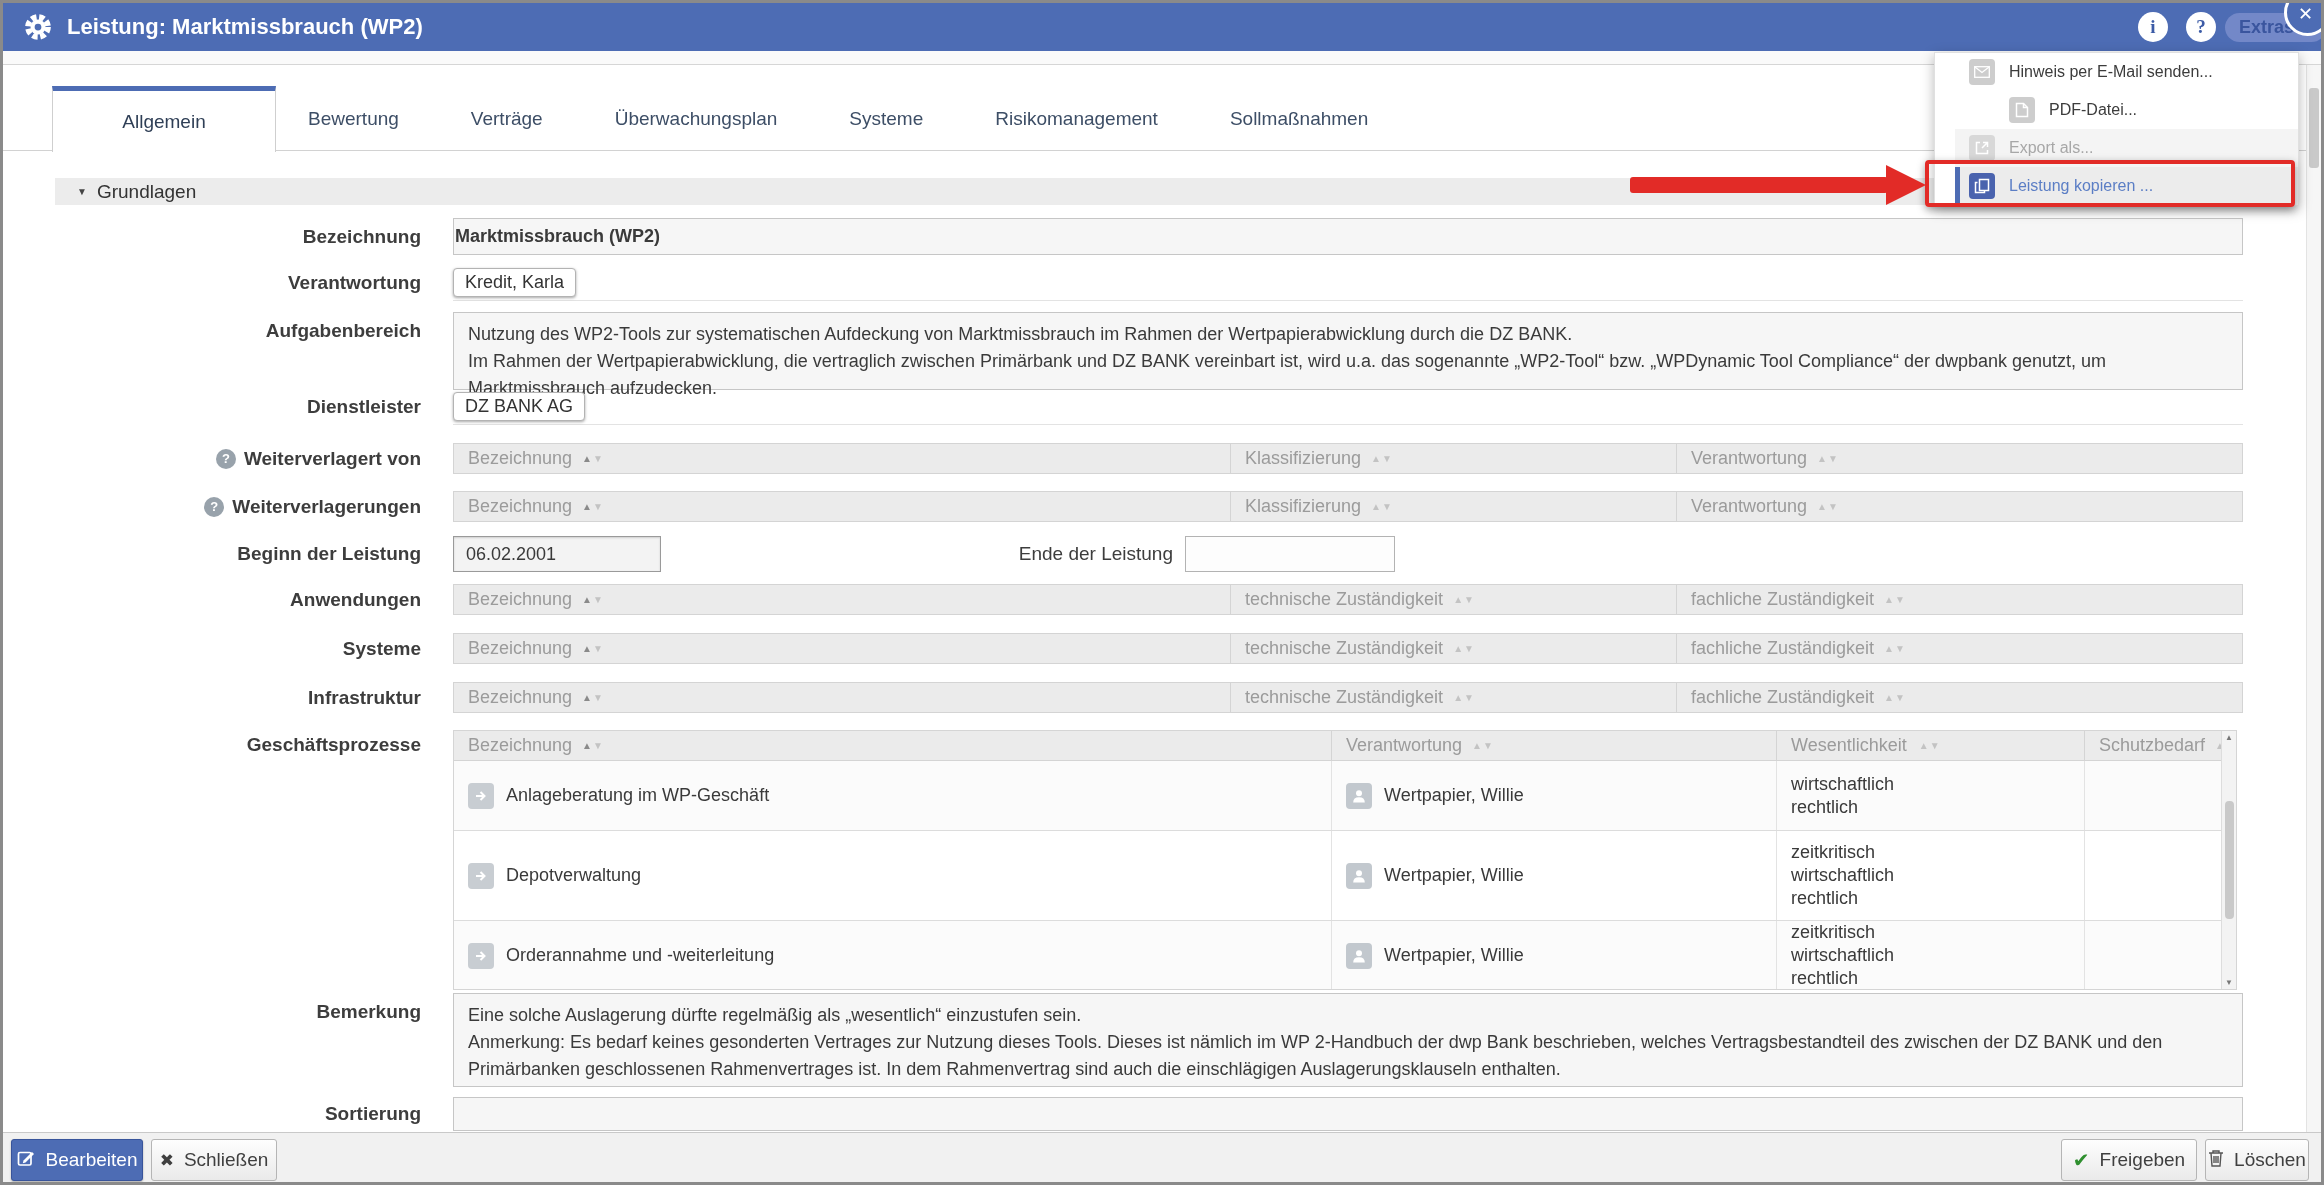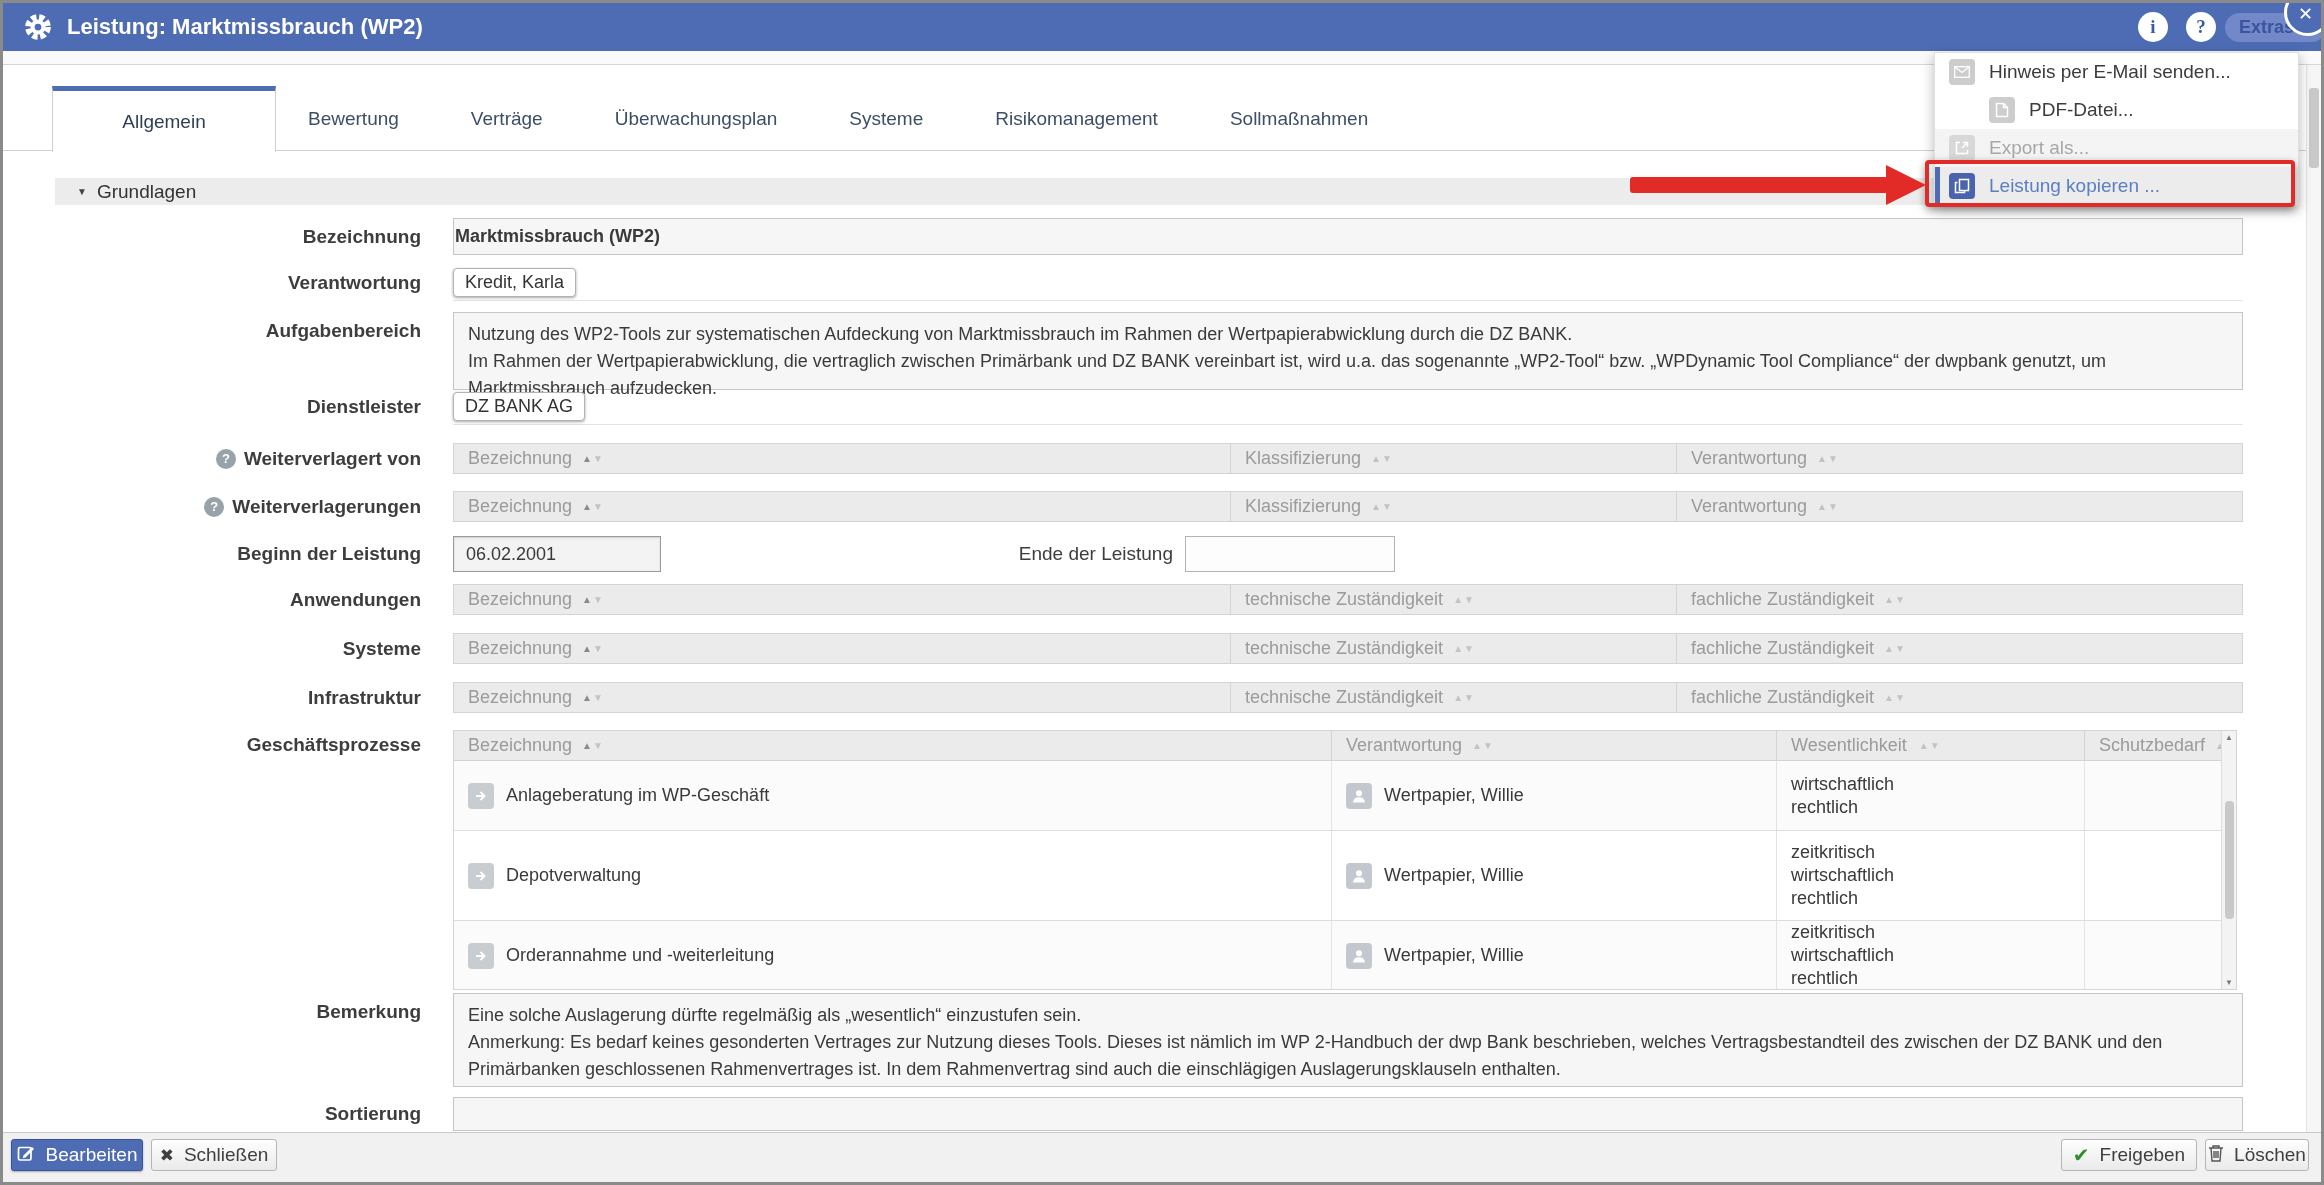--- a/index.html
+++ b/index.html
@@ -80,33 +80,33 @@
     box-shadow:inset 0 1px 2px rgba(0,0,0,.15); padding:0 12px; display:flex; align-items:center; }
   .lbl2 { position:absolute; left:850px; width:320px; text-align:right; font-weight:400; color:#3d3d3d; font-size:19px; }
   .ende-input { position:absolute; left:1182px; width:210px; background:#fdfdfd; border:1px solid #b3b3b3; }
 
   
   .vscroll { position:absolute; top:62px; bottom:50px; right:0; width:15px; background:#f6f6f6; border-left:1px solid #e3e3e3; z-index:3; }
   .vthumb { position:absolute; top:23px; left:2px; width:10px; height:80px; background:#c9c9c9; border-radius:3px; }
 
   
   .footer { position:absolute; left:0; right:0; bottom:0; height:50px; background:#f1f1f1; border-top:1px solid #c9c9c9; z-index:5; }
-  .btn { position:absolute; top:6px; height:32px; border-radius:3px; display:flex; align-items:center; justify-content:center;
+  .btn { position:absolute; top:6px; height:42px; border-radius:3px; display:flex; align-items:center; justify-content:center;
     gap:10px; font-size:19px; cursor:default; }
   .btn-blue { background:#4d6cb4; border:1px solid #38549b; color:#fff; box-shadow:0 1px 2px rgba(0,0,0,.3); }
   .btn-grey { background:linear-gradient(#fefefe,#eaeaea); border:1px solid #b5b5b5; color:#3f3f3f; }
   .b-bearb { left:8px; width:132px; } .b-schl { left:148px; width:126px; }
   .b-frei { right:124px; width:136px; } .b-loesch { right:12px; width:104px; }
   .chk { color:#2f8f2f; font-weight:700; font-size:20px; }
   .xg { color:#3f3f3f; font-weight:700; font-size:17px; }
 
   
   .menu { position:absolute; left:1931px; top:49px; width:365px; background:#fff; z-index:10;
     box-shadow:0 4px 12px rgba(0,0,0,.28); border:1px solid #e0e0e0; }
-  .mitem { position:relative; height:38px; display:flex; align-items:center; gap:14px; padding-left:14px; font-size:19px; color:#3c3c3c; }
+  .mitem { position:relative; height:38px; display:flex; align-items:center; gap:14px; padding-left:14px; font-size:16px; color:#3c3c3c;margin-left:20px; }
   .mitem .sq-icon { background:#cdcdcd; }
   .mi-disabled { background:#f4f4f4; color:#a7a7a7; }
   .mi-disabled .sq-icon { background:#d8d8d8; }
   .mi-indent { padding-left:54px; }
   .mi-active { background:#ececec; color:#5b7ec5; }
   .mi-active .sq-icon { background:#4a63ae; }
   .active-bar { position:absolute; left:0; top:0; bottom:0; width:5px; background:#4d6cb4; }
 
   
   .red-box { position:absolute; left:1922px; top:157px; width:370px; height:47px; border:4px solid #e22b27;

